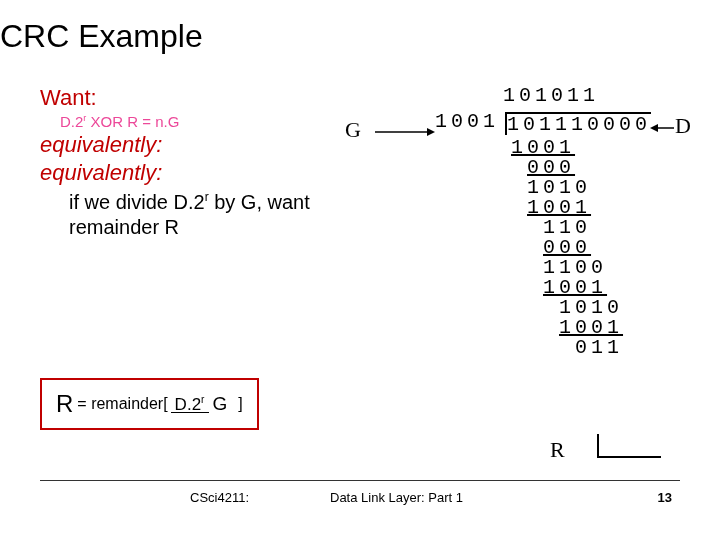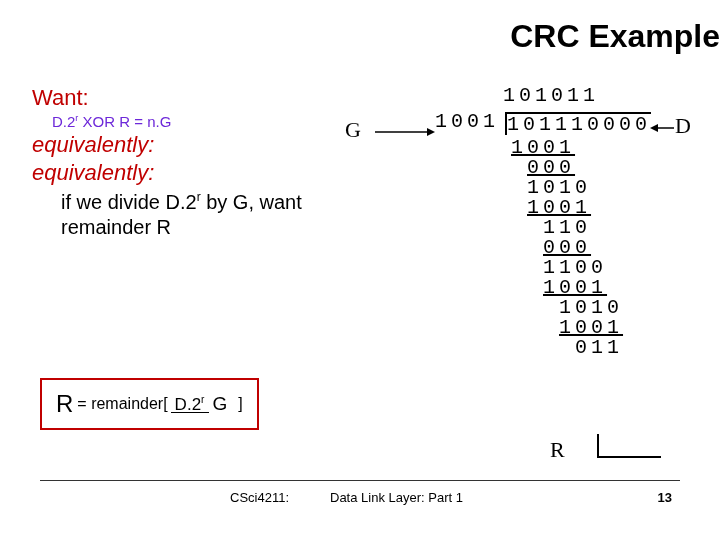--- a/index.html
+++ b/index.html
@@ -6,34 +6,34 @@
   body {
     margin: 0;
     width: 720px;
     height: 540px;
     background: #fff;
     font-family: "Comic Sans MS", cursive, sans-serif;
     position: relative;
     overflow: hidden;
   }
   .title {
-    text-align: right;
+    text-align: left;
     font-size: 32px;
-    font-weight: bold;
+    font-weight: normal;
     color: #000;
     padding-top: 18px;
   }
   .content {
     position: absolute;
     top: 85px;
-    left: 32px;
+    left: 40px;
     width: 300px;
   }
   .want { color: #c00000; font-size: 22px; }
-  .eq1-line { font-size: 15px; color: #6d28d9; margin-left: 20px; margin-top: 2px; }
+  .eq1-line { font-size: 15px; color: #ec4899; margin-left: 20px; margin-top: 2px; }
   .equiv { color: #c00000; font-size: 22px; font-style: italic; margin-top: 2px; }
   .eq2-line { font-size: 15px; color: #000; margin-left: 20px; margin-top: 2px; }
   .body-text { font-size: 20px; color: #000; margin-left: 29px; margin-top: 4px; line-height: 1.25; }
   sup { font-size: 0.6em; }
   .rbox {
     position: absolute;
     left: 40px;
     top: 378px;
     border: 2px solid #c00000;
     padding: 10px 14px 10px 14px;
@@ -61,21 +61,21 @@
   .dividend { position: absolute; left: 160px; top: 26px; letter-spacing: 4px; border-top: 2px solid #000; border-left: 2px solid #000; padding-top: 1px; }
   .g-label { position: absolute; left: 0px; top: 34px; }
   .d-label { position: absolute; left: 330px; top: 30px; }
   .steps { position: absolute; left: 150px; top: 52px; letter-spacing: 4px; }
   .steps .ln { white-space: pre; }
   .r-label { position: absolute; left: 205px; top: 354px; font-family: "Comic Sans MS", cursive; font-size: 22px; }
   .r-box { position: absolute; left: 252px; top: 348px; height: 24px; width: 64px; border-left: 2px solid #000; border-bottom: 2px solid #000; }
   
   .hr { position: absolute; left: 40px; right: 40px; top: 480px; border-top: 1px solid #333; }
   .footer { position: absolute; top: 490px; left: 0; width: 720px; font-size: 13px; font-family: Arial, sans-serif; color: #000; }
-  .footer .f1 { position: absolute; left: 190px; margin-left: 40px; }
+  .footer .f1 { position: absolute; left: 190px; }
   .footer .f2 { position: absolute; left: 330px; }
   .footer .f3 { position: absolute; right: 48px; font-weight: bold; }
 </style>
 </head>
 <body>
 
 <div class="title">CRC Example</div>
 
 <div class="content">
   <div class="want">Want:</div>

